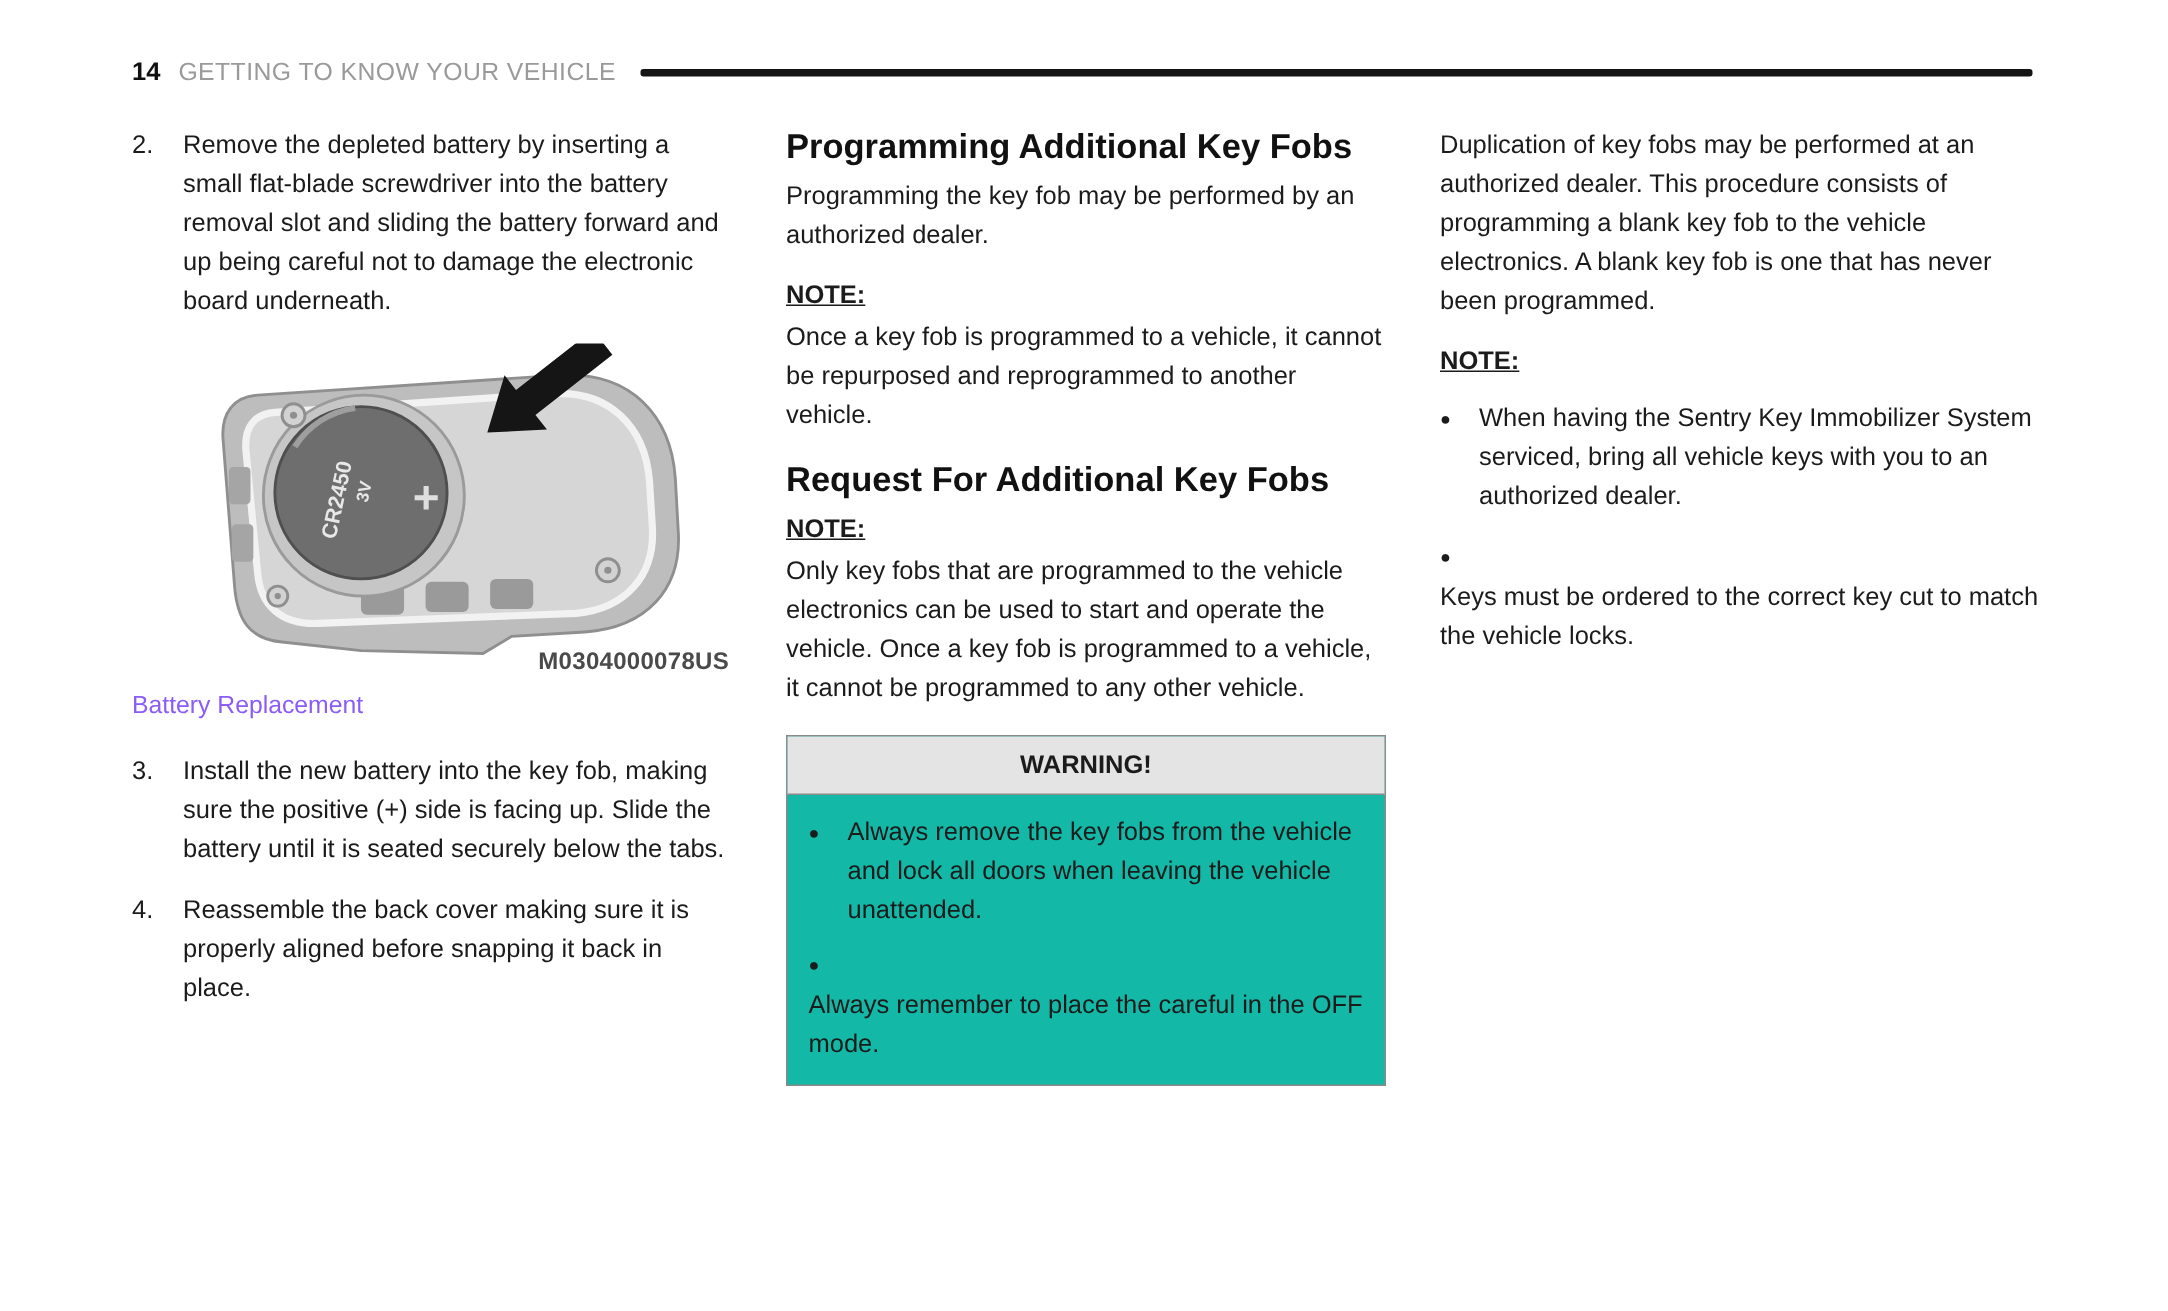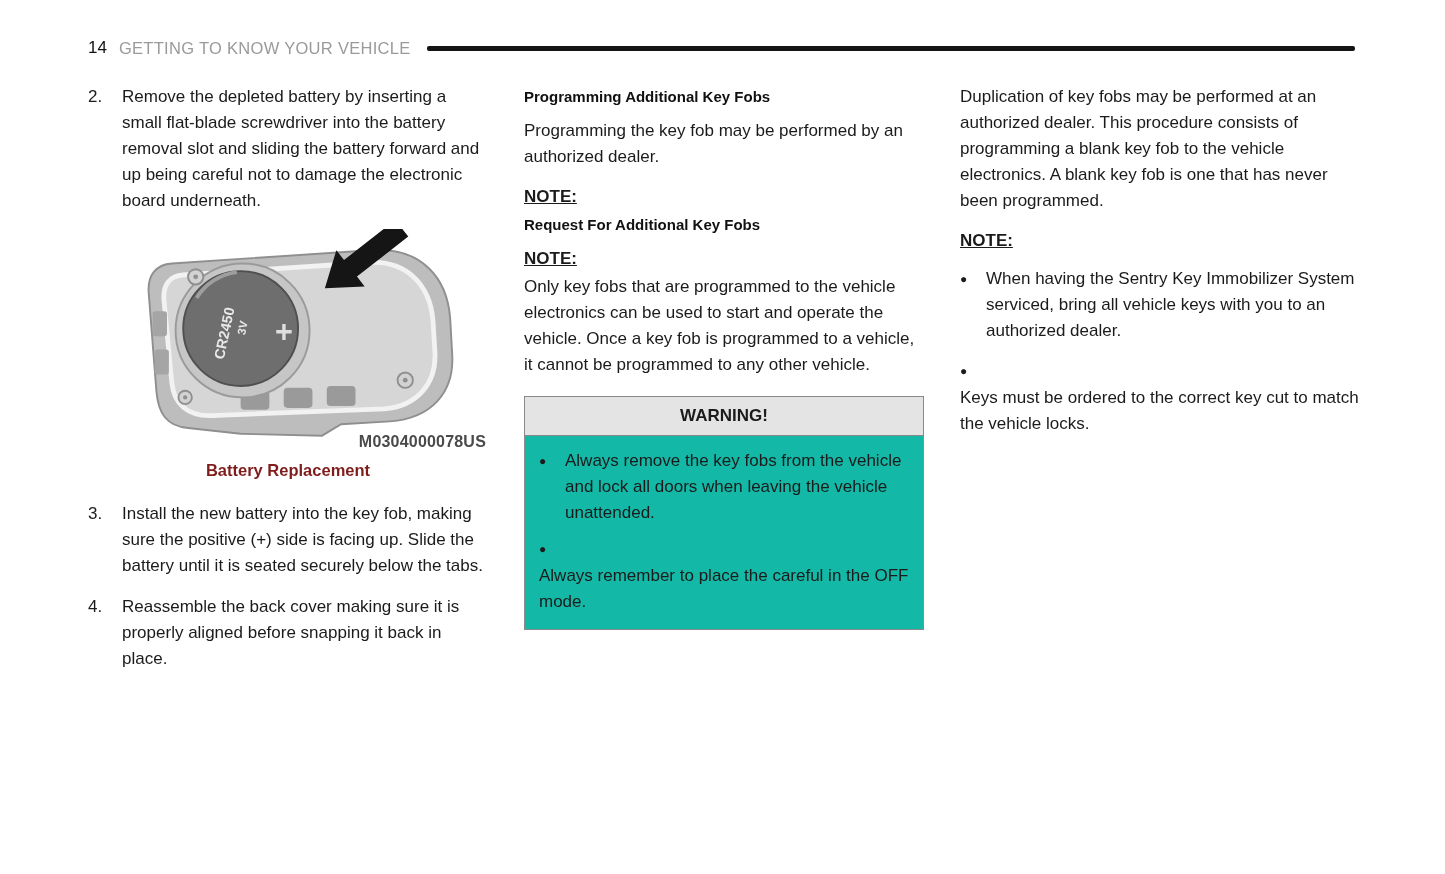--- a/index.html
+++ b/index.html
@@ -11,21 +11,21 @@
     position:relative;
     overflow:hidden;
   }
   .page { position:absolute; inset:0; }
 
   
   .header {
     position:absolute; top:38px; left:88px; right:90px;
     display:flex; align-items:center;
   }
-  .page-num { font-size:17px; font-weight:normal; color:#111; }
+  .page-num { font-size:17px; font-weight:bold; color:#111; }
   .chapter-title {
     font-size:16.5px; color:#9a9a9a; margin-left:12px;
     letter-spacing:0.3px; white-space:nowrap;
   }
   .header-rule { flex:1; height:5px; background:#141414; margin-left:16px; border-radius:2px; }
 
   
   .columns {
     position:absolute; top:84px; left:88px;
     display:flex; gap:36px;
@@ -38,26 +38,26 @@
   .step-text { margin:0; flex:1; }
 
   
   figure { margin:14px 0 18px 0; position:relative; }
   .fob-art { display:block; width:385px; height:222px; margin:0 auto; }
   .part-code {
     position:absolute; right:2px; bottom:28px;
     font-size:16px; font-weight:bold; color:#4a4a4a; letter-spacing:0.2px;
   }
   figcaption {
-    text-align:center; font-weight:bold; font-size:16.5px;
-    margin-top:6px; color:#7f1d1d;
+    text-align:left; font-weight:normal; font-size:16.5px;
+    margin-top:6px; color:#8b5cf6;
   }
 
   
-  .section-heading { font-weight:bold; font-size:15px; margin:0 0 8px 0; color:#111; }
+  .section-heading { font-weight:bold; font-size:23px; margin:0 0 8px 0; color:#111; }
   .para { margin:0 0 14px 0; }
   .note-label { font-weight:bold; margin:4px 0 2px 0;text-decoration:underline; }
   .note-text { margin:0 0 16px 0; }
 
   
   .warning-box { border:1px solid #8a8a8a; margin-top:18px; background:#14b8a6; }
   .warning-header {
     background:#e4e4e4; border-bottom:1px solid #8a8a8a;
     text-align:center; font-weight:bold; font-size:17px;
     padding:6px 0;
@@ -144,20 +144,21 @@
       </div>
 
     </section>
 
     <section class="col">
 
       <h2 class="section-heading">Programming Additional Key Fobs</h2>
       <p class="para">Programming the key fob may be performed by an authorized dealer.</p>
 
       <p class="note-label">NOTE:</p>
+      <p class="note-text">Once a key fob is programmed to a vehicle, it cannot be repurposed and reprogrammed to another vehicle.</p>
 
       <h2 class="section-heading">Request For Additional Key Fobs</h2>
       <p class="note-label">NOTE:</p>
       <p class="note-text">Only key fobs that are programmed to the vehicle electronics can be used to start and operate the vehicle. Once a key fob is programmed to a vehicle, it cannot be programmed to any other vehicle.</p>
 
       <div class="warning-box">
         <div class="warning-header">WARNING!</div>
         <div class="warning-body">
           <div class="bullet-item">
             <span class="bullet-dot"></span>

